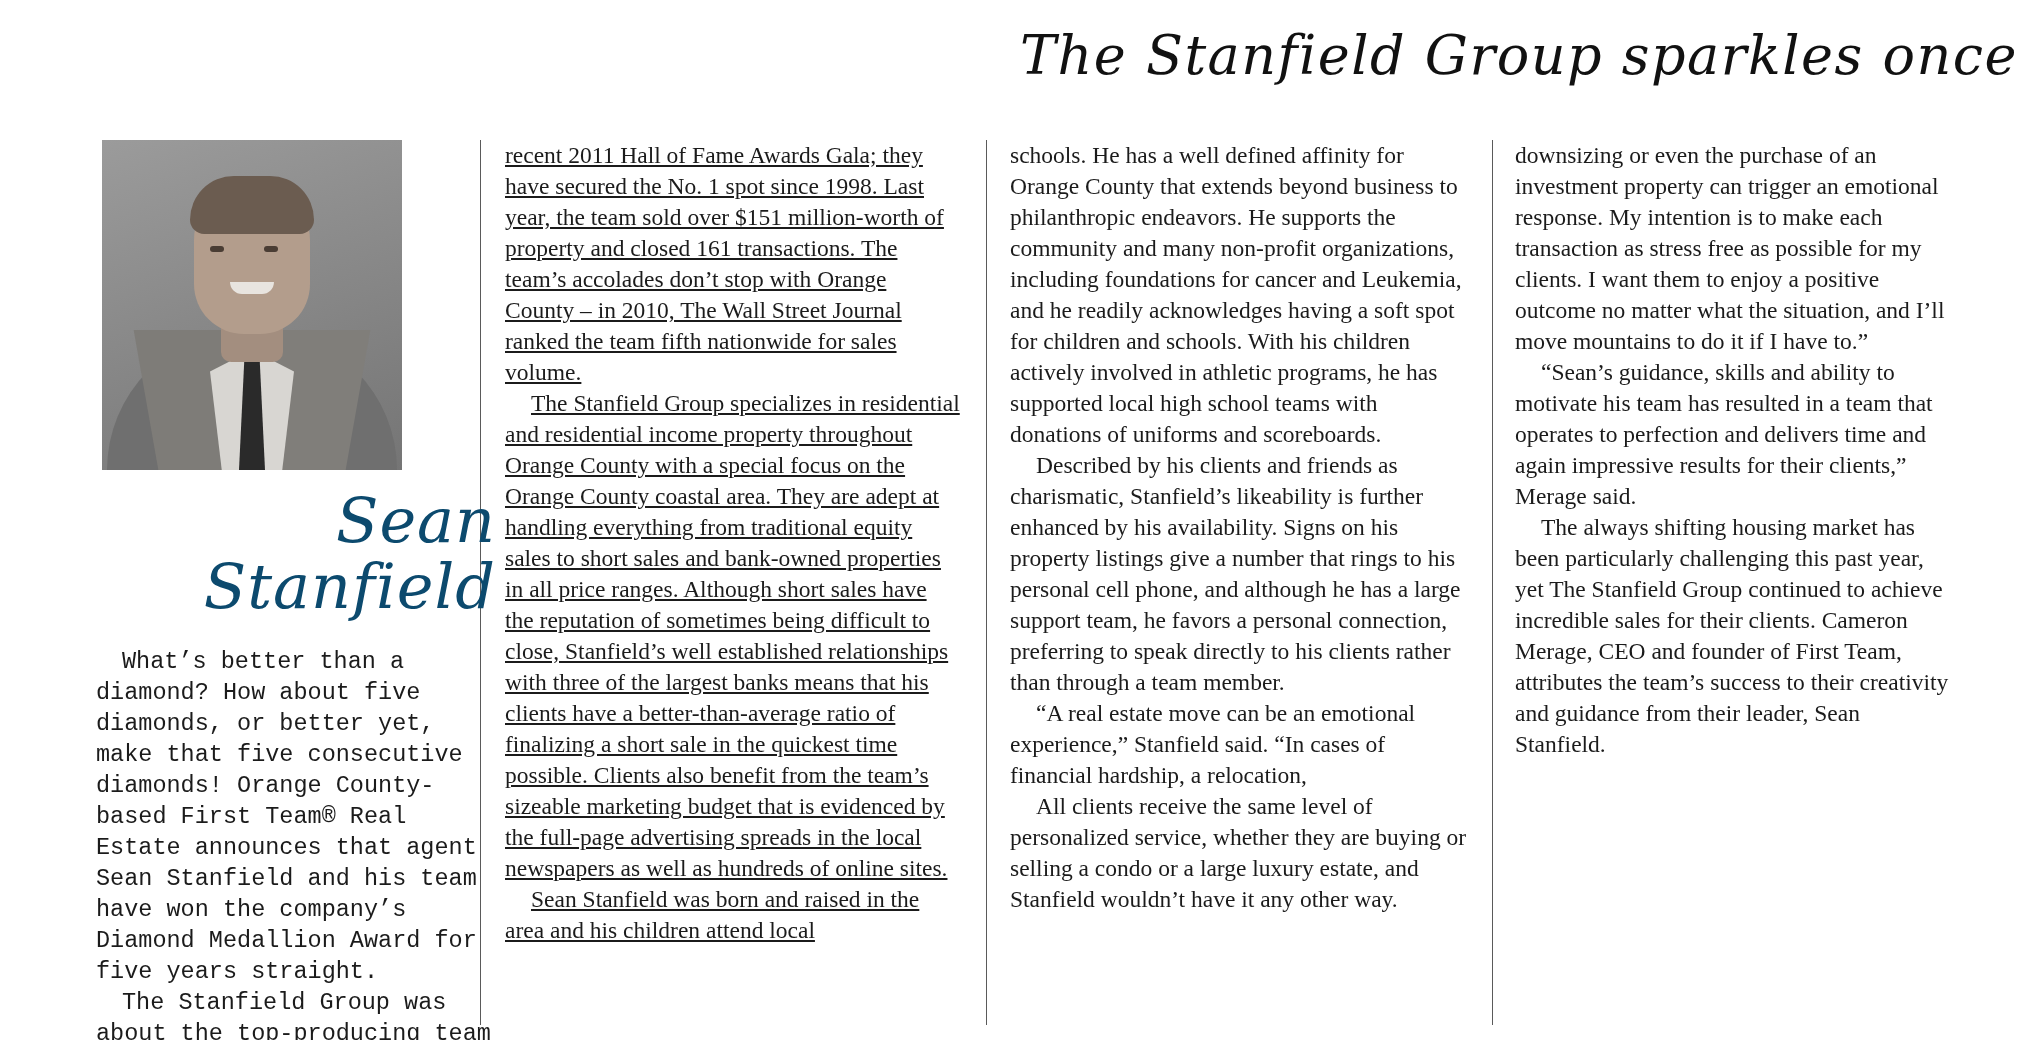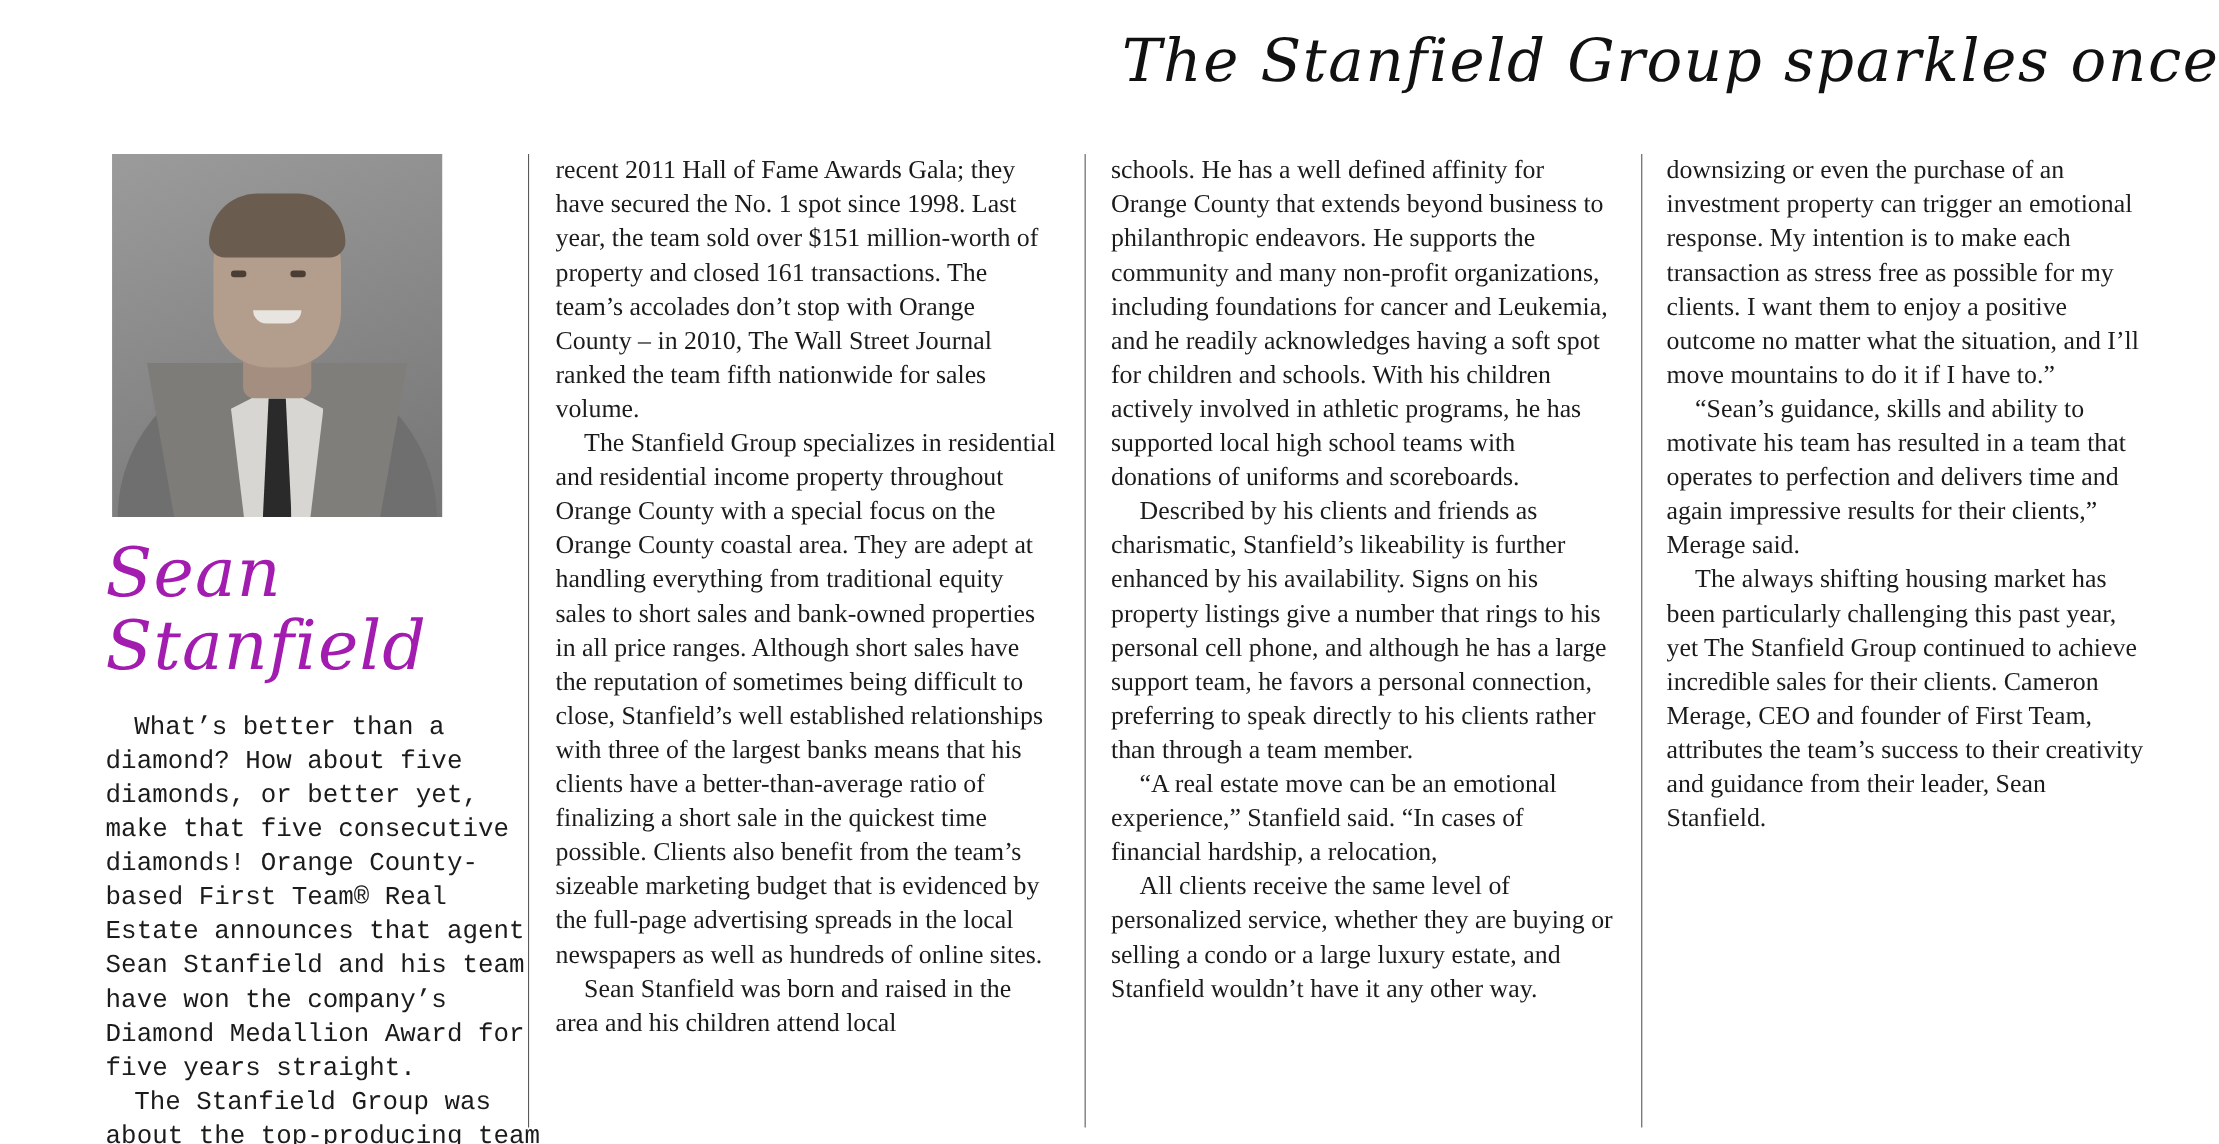--- a/index.html
+++ b/index.html
@@ -189,34 +189,36 @@
     border-radius: 0 0 22px 22px;
   }
 
   .name-block {
     margin: 18px 0 0 0;
     font-family: "DejaVu Serif", serif;
     font-style: italic;
     font-weight: 400;
     font-size: 62px;
     line-height: 66px;
-    color: #a21caf;
+    color: #0c4a6e;
     letter-spacing: 1px;
+    text-align: right;
   }
   .name-line { display: block; }
 
   .col1-body {
     margin-top: 26px;
     font-family: Liberation Mono, monospace;
   }
 
   
   #col2 {
     left: 505px;
     width: 455px;
+    text-decoration: underline;
   }
   
   #col3 {
     left: 1010px;
     width: 462px;
   }
   
   #col4 {
     left: 1515px;
     width: 440px;

